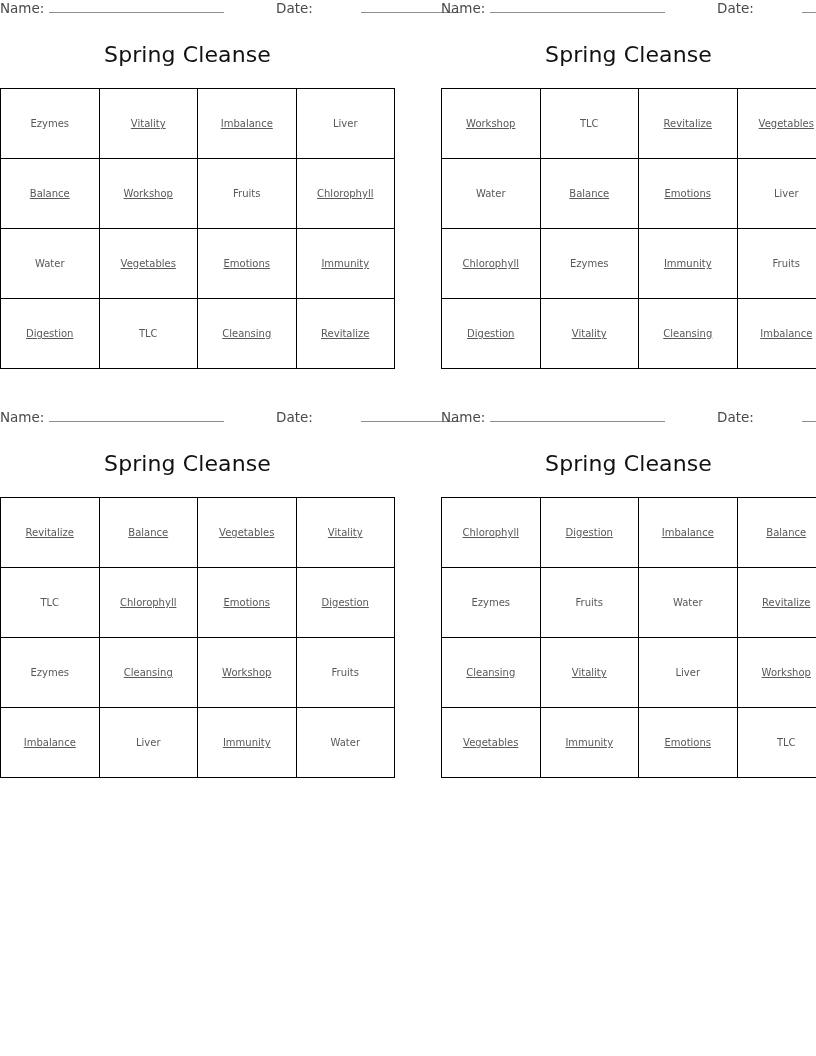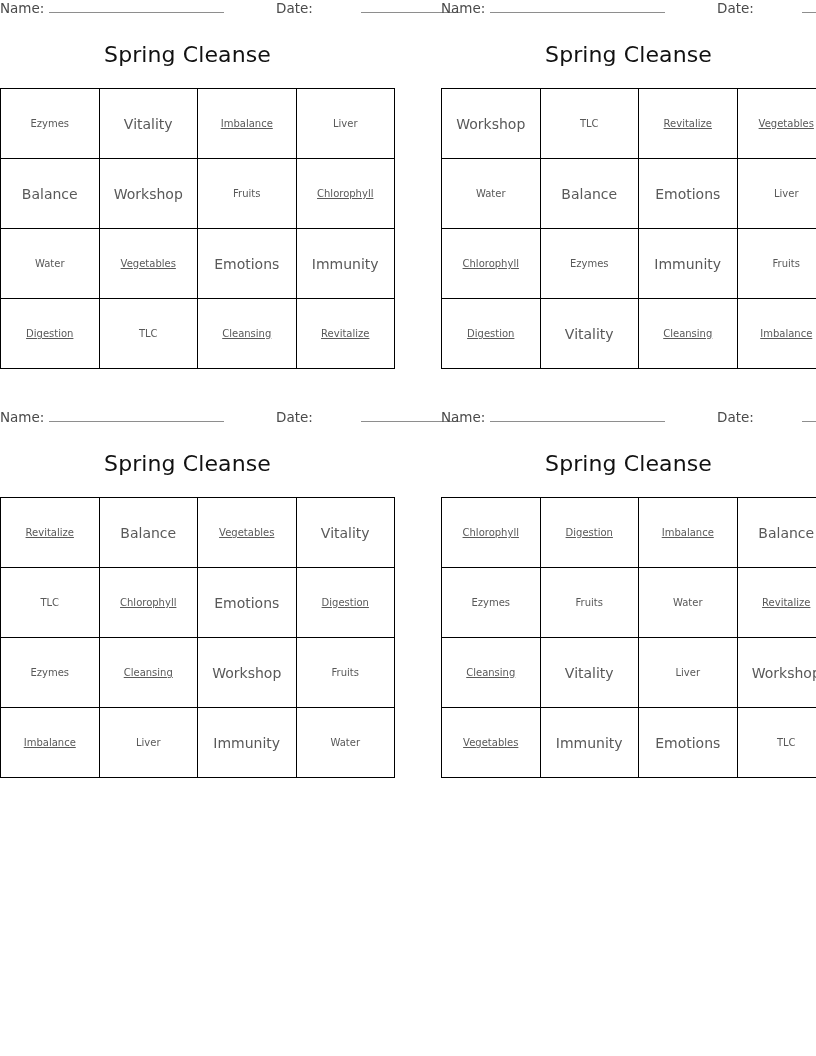--- a/index.html
+++ b/index.html
@@ -85,21 +85,21 @@
     width: 93.5px;
     height: 69px;
     text-align: center;
     vertical-align: middle;
     color: #595959;
     padding: 0 2px;
     overflow: hidden;
   }
   
   .w-xl { font-size: 10px; }
-  .w-md { font-size: 14px; }
+  .w-md { font-size: 10px; text-decoration: underline; }
   .w-sm { font-size: 10px; text-decoration: underline; }
 </style>
 </head>
 <body>
 
 <div class="page">
 
   <div class="card card-r1c1">
     <div class="namedate">
       <div class="nd-group nd-name">

